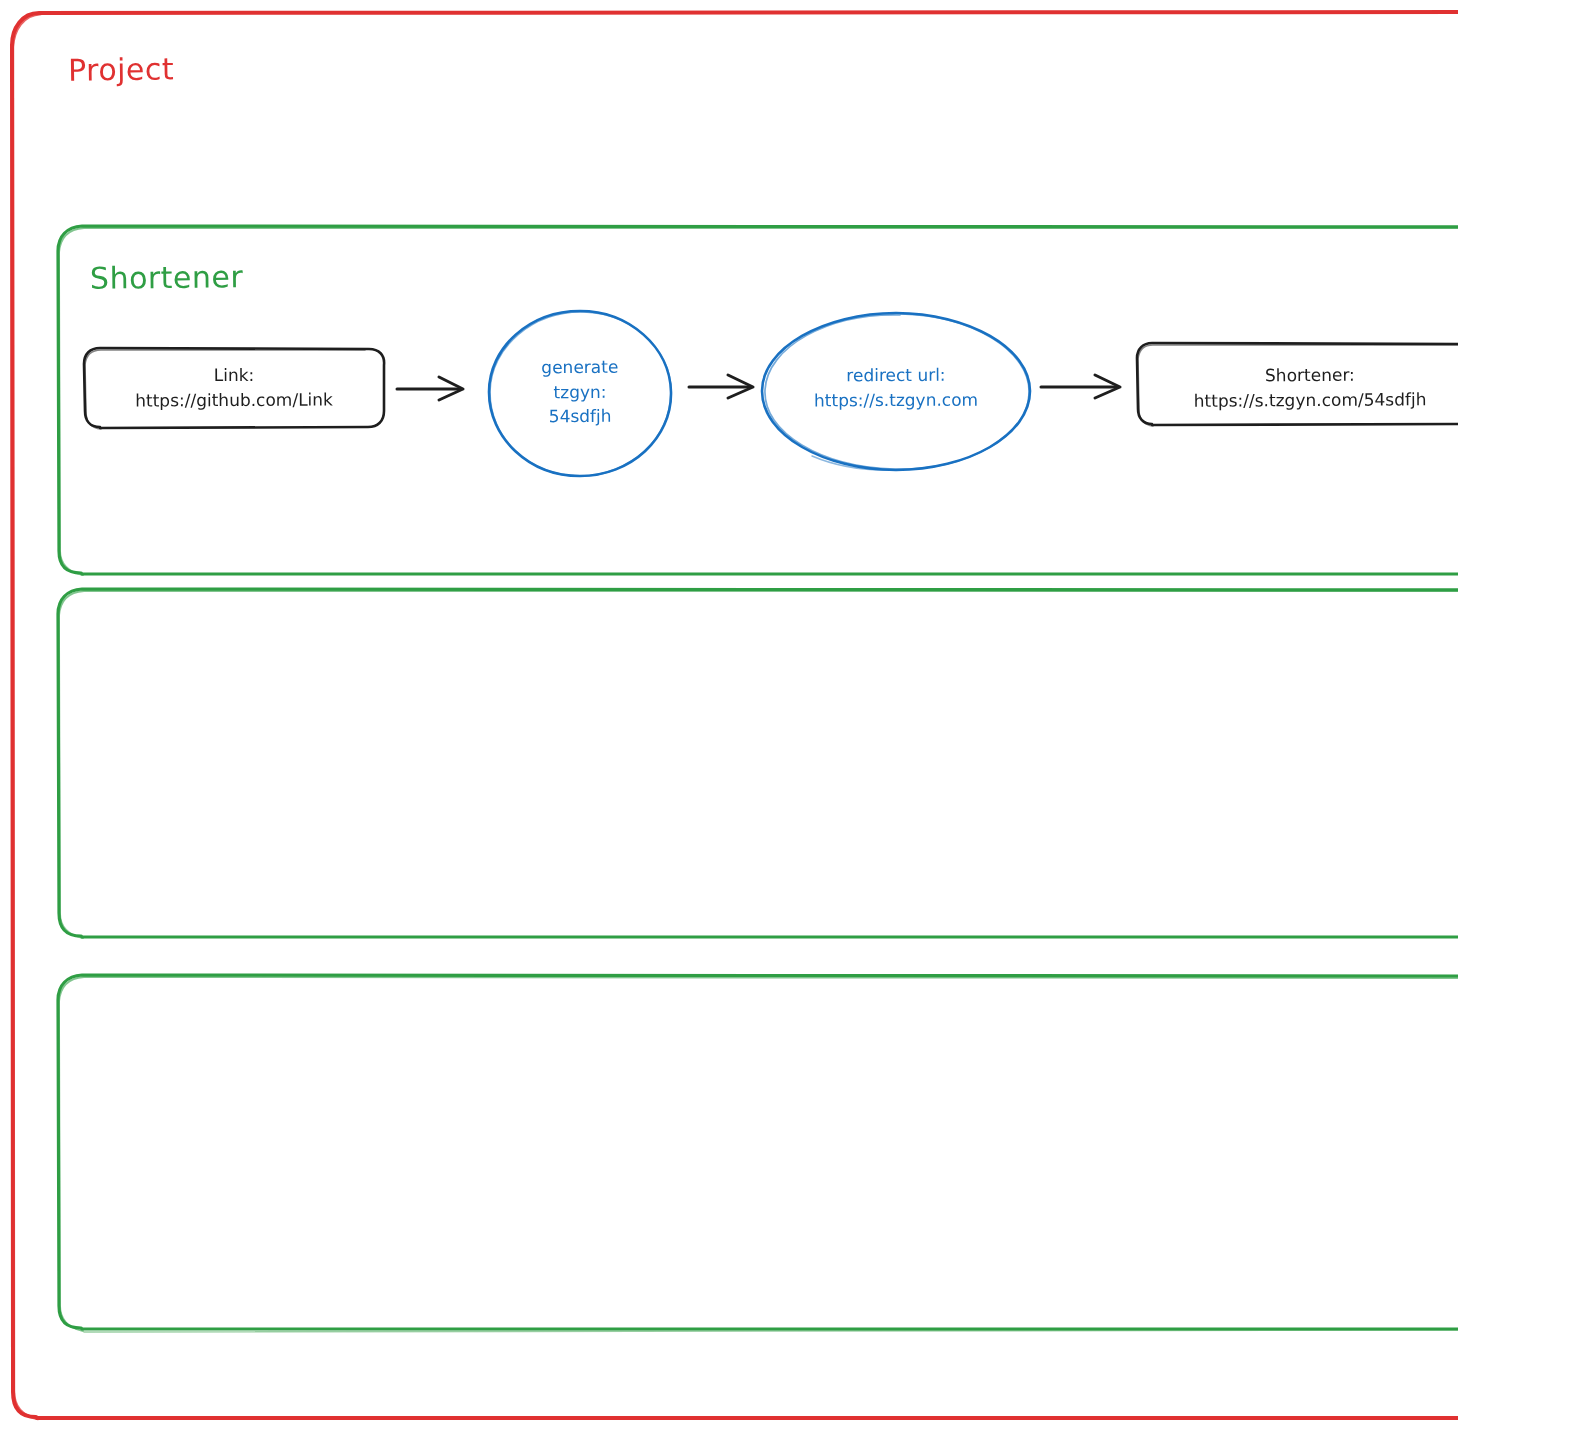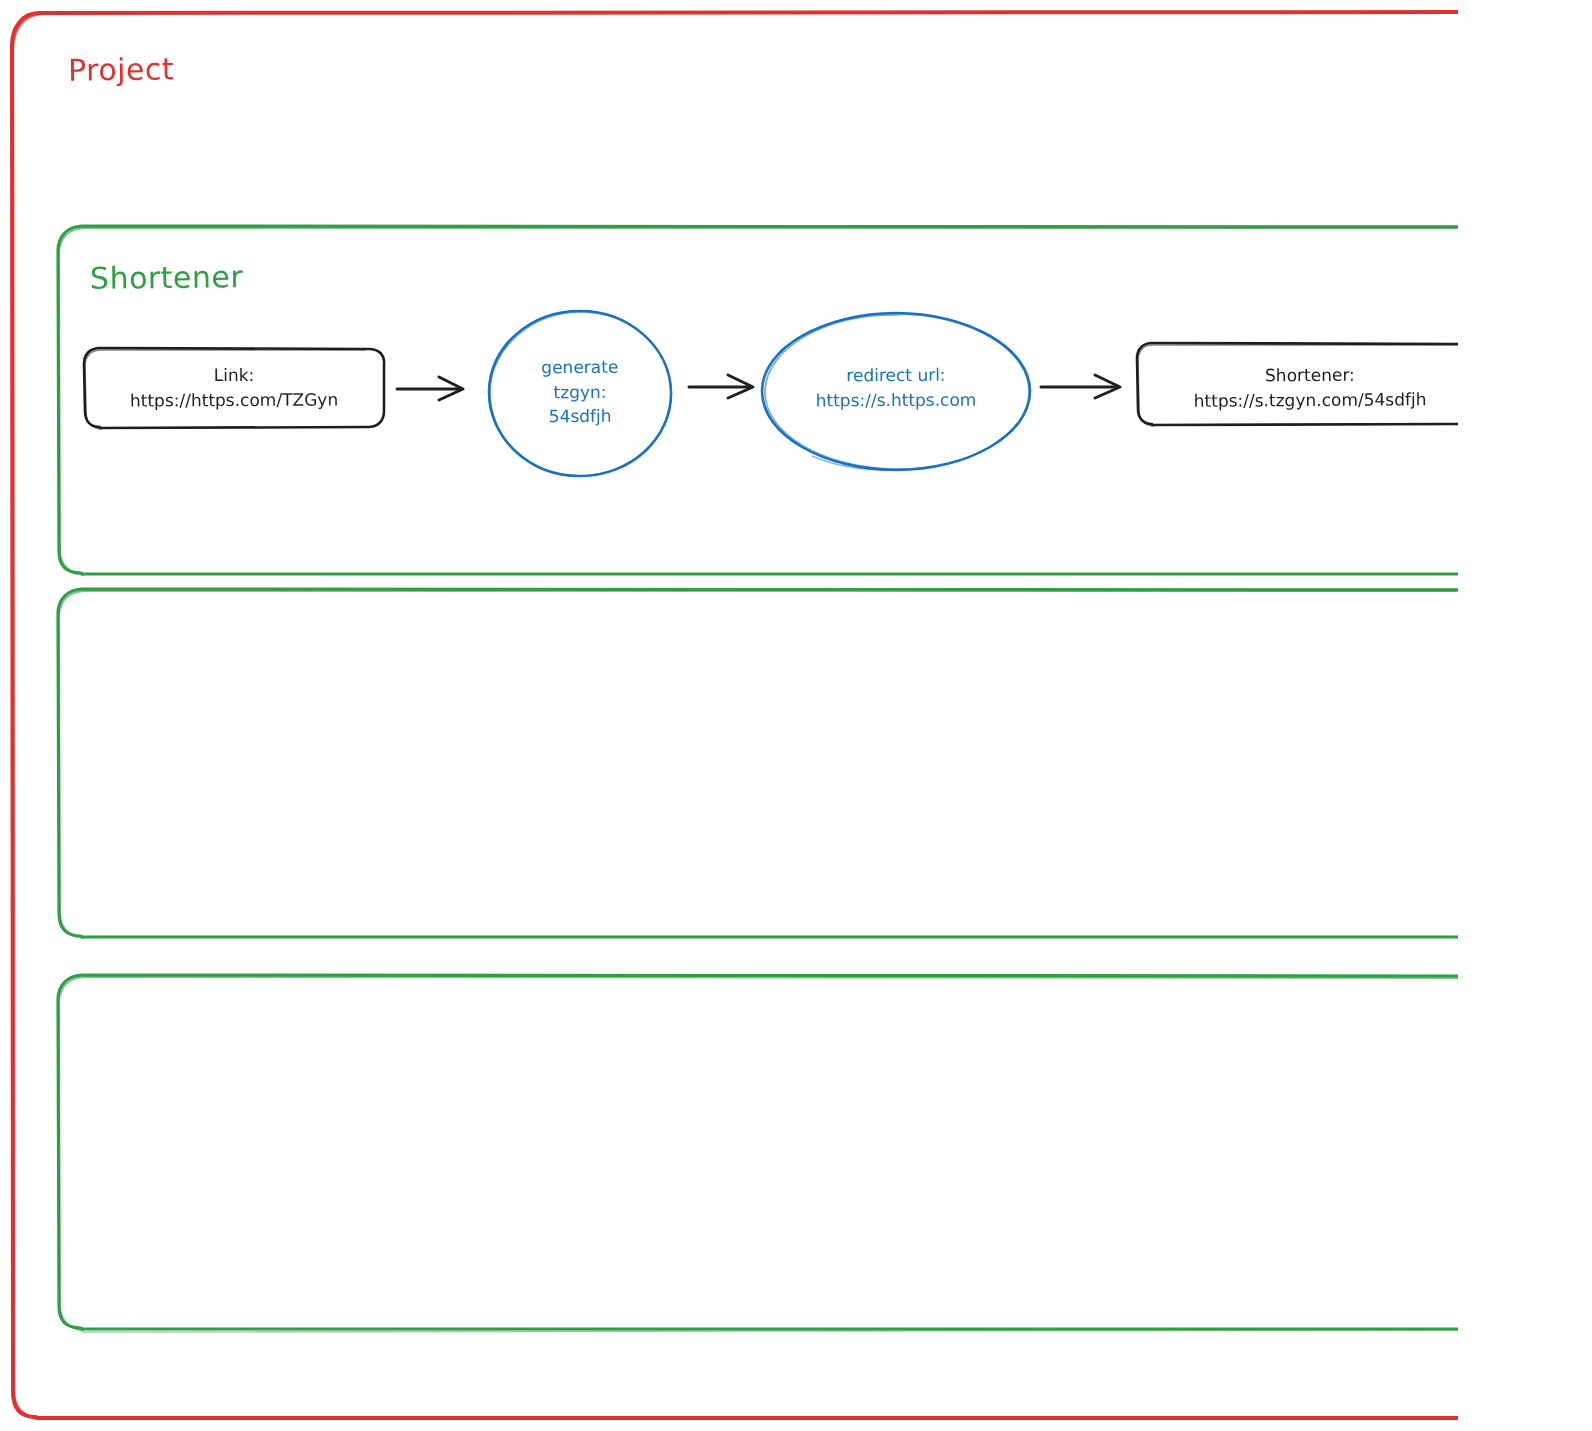--- a/index.html
+++ b/index.html
@@ -227,32 +227,32 @@
                L 1471 345" fill="none" stroke="#1e1e1e" stroke-width="1.6" stroke-linecap="round" opacity="0.55"></path>
     </g>
   </svg>
 
   <div class="label frame-title" id="project-title">Project</div>
 
   <div class="label frame-title" id="shortener-title">Shortener</div>
 
   <div class="node-text black" id="node-link-text">
     <span>Link:</span>
-    <span>https://https.com/TZGyn</span>
+    <span>https://github.com/Link</span>
   </div>
 
   <div class="node-text blue" id="node-generate-text">
     <span>generate</span>
     <span>tzgyn:</span>
     <span>54sdfjh</span>
   </div>
 
   <div class="node-text blue" id="node-redirect-text">
     <span>redirect url:</span>
-    <span>https://s.https.com</span>
+    <span>https://s.tzgyn.com</span>
   </div>
 
   <div class="node-text black" id="node-shortener-text">
     <span>Shortener:</span>
     <span>https://s.tzgyn.com/54sdfjh</span>
   </div>
 
   <div class="hidden-hit" style="left:58px; top:589px; width:1470px; height:348px;"></div>
   <div class="hidden-hit" style="left:58px; top:975px; width:1447px; height:355px;"></div>
 

